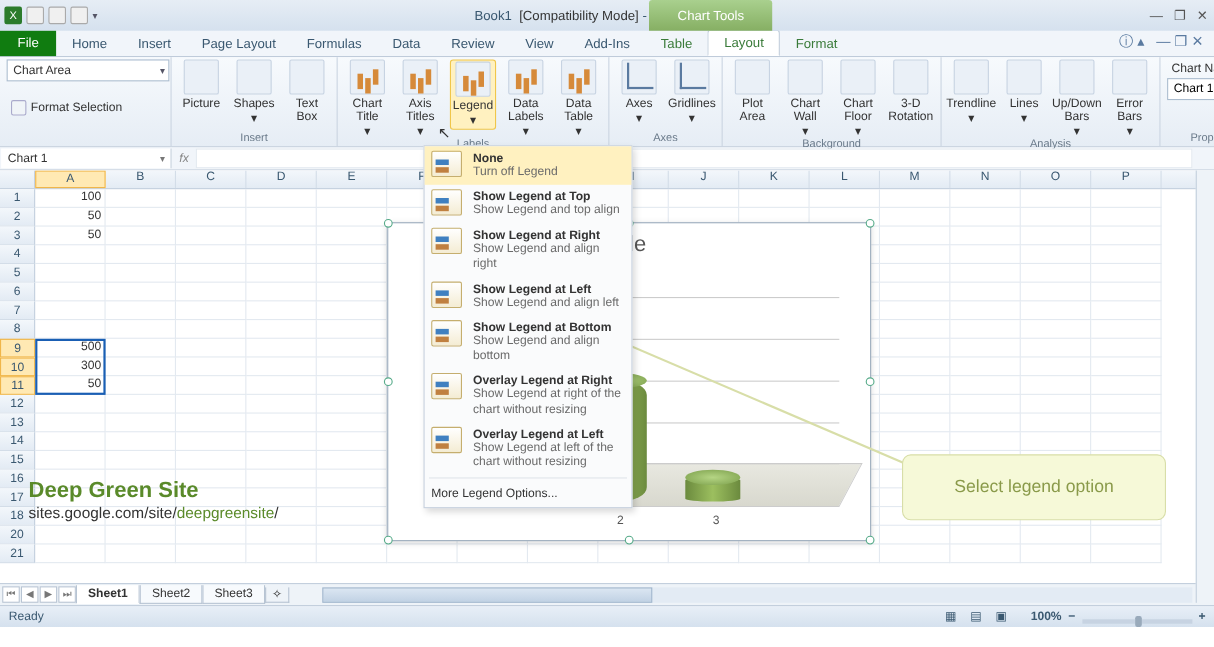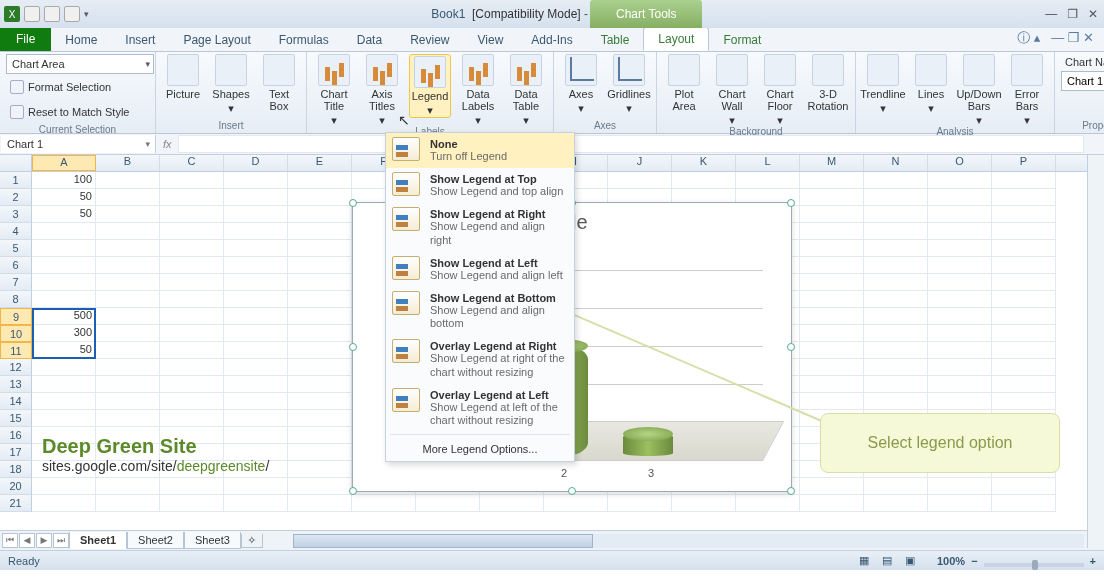--- a/index.html
+++ b/index.html
@@ -27,21 +27,21 @@
 .ribbon { height: 82px; background: linear-gradient(#f7fafd,#e6edf5); border-bottom: 1px solid #bac7d6; display: flex; }
 .group { border-right: 1px solid #cbd5e2; display: flex; flex-direction: column; justify-content: space-between; padding: 2px 6px 1px; }
 .group-body { display: flex; gap: 6px; align-items: flex-start; }
 .group-label { text-align: center; font-size: 10px; color: #6a7a8a; padding-bottom: 1px; }
 .btn-lg { width: 42px; display: flex; flex-direction: column; align-items: center; gap: 2px; font-size: 11px; color: #333; text-align: center; line-height: 1.1; cursor: pointer; }
 .btn-lg .ic { width: 32px; height: 32px; background: #eaf0f7; border: 1px solid #c7d3e2; border-radius: 2px; position: relative; }
 .btn-lg.highlight { background: #fff1c0; border: 1px solid #f0c64a; border-radius: 3px; padding: 1px; }
 .ic.axes::after,.ic.grid::after{content:'';position:absolute;left:4px;bottom:4px;width:22px;height:22px;border-left:2px solid #5a7aa0;border-bottom:2px solid #5a7aa0;}
 .ic.bars::after{content:'';position:absolute;left:6px;bottom:4px;width:5px;height:14px;background:#d68a3a;box-shadow:7px 4px 0 #d68a3a,14px -4px 0 #d68a3a;}
 .left-small { width: 148px; display: flex; flex-direction: column; gap: 1px; font-size: 11px; }
-.left-small .row { padding: 5px 4px; display: flex; gap: 4px; align-items: center; }
+.left-small .row { padding: 16px 4px; display: flex; gap: 4px; align-items: center; }
 .combo { height: 20px; border: 1px solid #aabccf; background: #fff; display: flex; align-items: center; padding: 0 16px 0 5px; font-size: 11px; position: relative; }
 .combo::after { content: '▾'; position: absolute; right: 3px; font-size: 9px; color: #556; }
 .mini-ic { width: 14px; height: 14px; border: 1px solid #aac; background: #f0f4f8; border-radius: 2px; }
 
 
 .fxbar { height: 21px; border-bottom: 1px solid #c3cfdd; display: flex; align-items: stretch; background: #f1f5fa; }
 .namebox { width: 155px; border-right: 1px solid #c3cfdd; display: flex; align-items: center; padding: 0 6px; font-size: 11px; background: #fff; margin: 1px; position: relative; }
 .namebox::after { content: '▾'; position: absolute; right: 5px; color: #777; font-size: 9px; }
 .fx-icons { display: flex; align-items: center; padding: 0 6px; gap: 6px; color: #888; }
 .fx-input { flex: 1; background: #fff; margin: 1px 20px 1px 0; border: 1px solid #e3e9f0; }
@@ -73,28 +73,28 @@
 
 
 .dropdown { position: absolute; left: 385px; top: 132px; width: 190px; background: #fafbfc; border: 1px solid #c7d1de; box-shadow: 2px 3px 6px rgba(0,0,0,.15); z-index: 50; font-size: 11px; }
 .dd-item { padding: 5px 8px 5px 44px; position: relative; cursor: pointer; }
 .dd-item .ddi { position: absolute; left: 6px; top: 4px; width: 28px; height: 24px; border: 1px solid #c5ae6e; background: linear-gradient(#fff,#f4ecd3); border-radius: 2px; }
 .dd-item .ddi::after { content: ''; position: absolute; left: 3px; bottom: 3px; width: 12px; height: 5px; background: #c08040; box-shadow: 0 -7px 0 #4080c0; }
 .dd-item b { color: #333; font-weight: 600; display: block; }
 .dd-item span { color: #6a6a6a; line-height: 1.2; display: block; }
 .dd-item.hover { background: #fff1c0; }
 .dd-sep { border-top: 1px solid #e0e4ea; margin: 2px 4px; }
-.dd-more { text-align: center; padding: 6px; color: #333; cursor: pointer; }
+.dd-more { padding: 6px; color: #333; cursor: pointer; }
 
 
 .callout { position: absolute; left: 820px; top: 258px; width: 240px; height: 60px; background: #f6f9d8; border: 1px solid #d8dea8; border-radius: 8px; display: flex; align-items: center; justify-content: center; font-size: 16px; color: #8a9a4a; }
 .callout-line { position: absolute; left: 565px; top: 156px; width: 300px; height: 130px; pointer-events: none; }
 
 
-.wm { position: absolute; left: 42px; bottom: 56px; font-size: 18px; }
+.wm { position: absolute; left: 26px; bottom: 56px; font-size: 18px; }
 .wm .t { color: #5a8a2a; font-weight: bold; font-size: 20px; }
 .wm .u { font-size: 14px; color: #333; }
 .wm .u em { color: #5a8a2a; font-style: normal; }
 
 
 .hscroll { height: 20px; background: #eef3f8; border-top: 1px solid #c3cfdd; display: flex; align-items: center; padding: 0 2px; }
 .stab-nav { display: flex; gap: 1px; }
 .stab-nav span { width: 16px; height: 15px; border: 1px solid #b7c4d3; background: #fff; font-size: 9px; text-align: center; line-height: 13px; color: #777; }
 .stab { padding: 2px 10px; border: 1px solid #b7c4d3; border-top: none; background: #f7fafd; font-size: 11px; }
 .stab.active { background: #fff; font-weight: bold; border-bottom: 1px solid #fff; }

